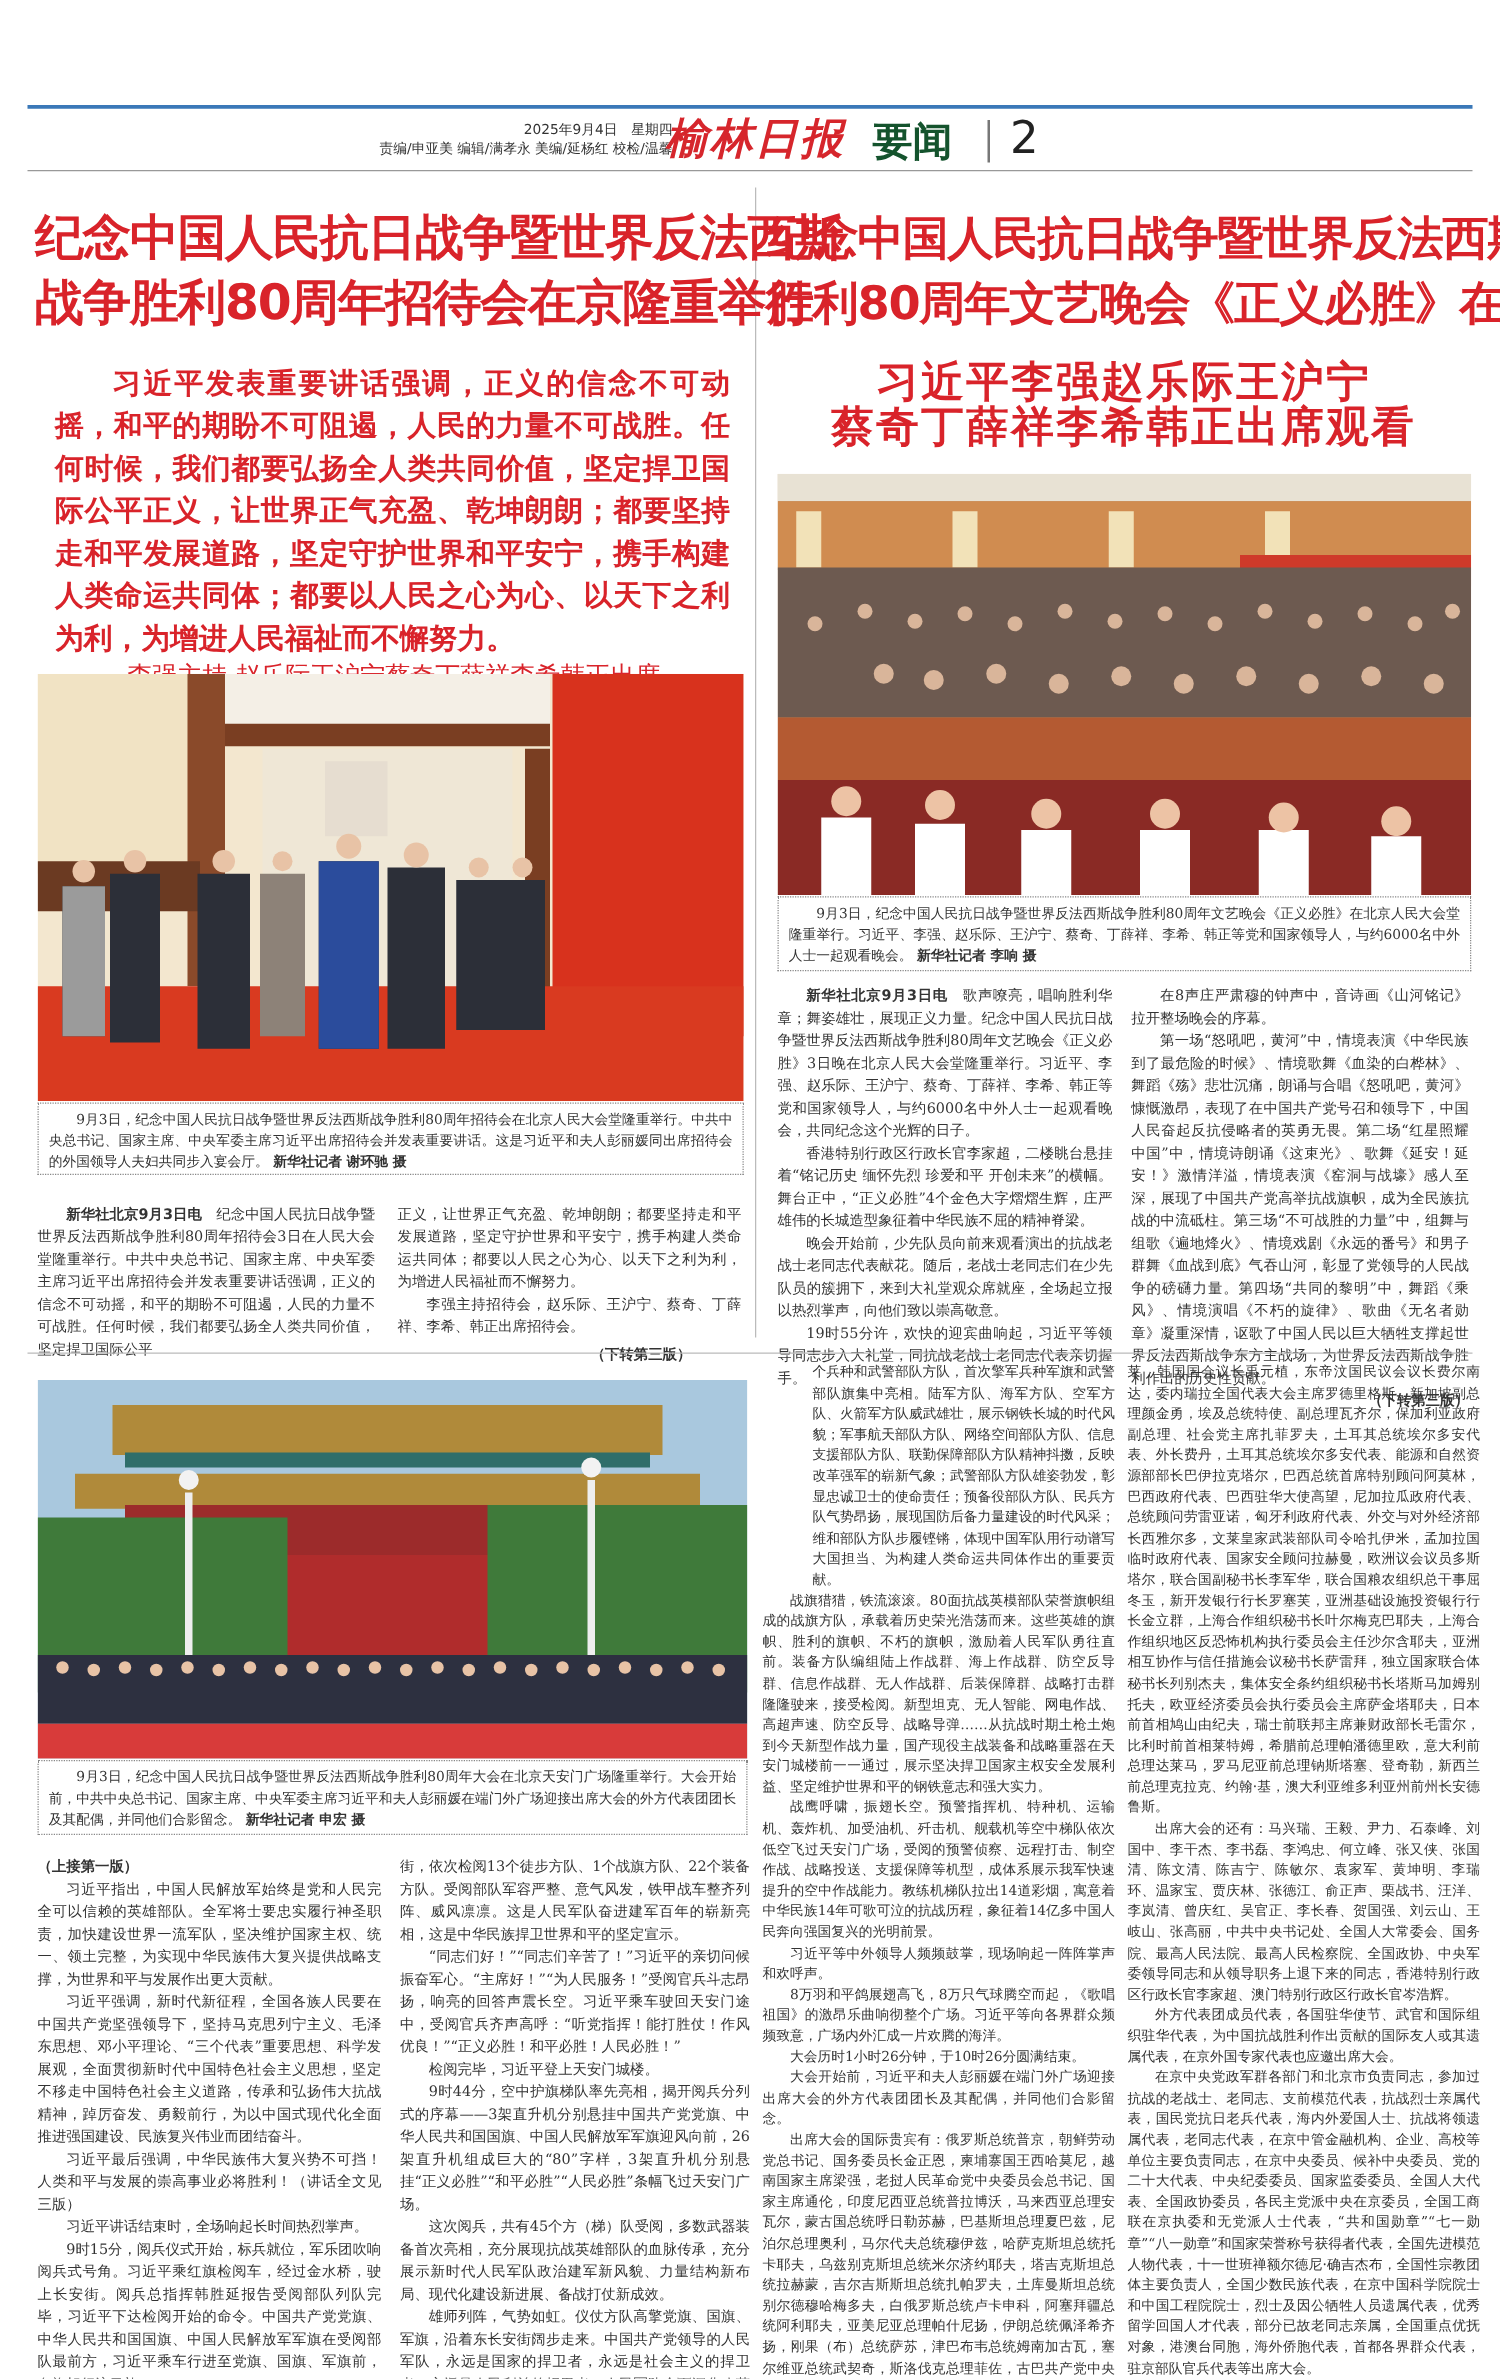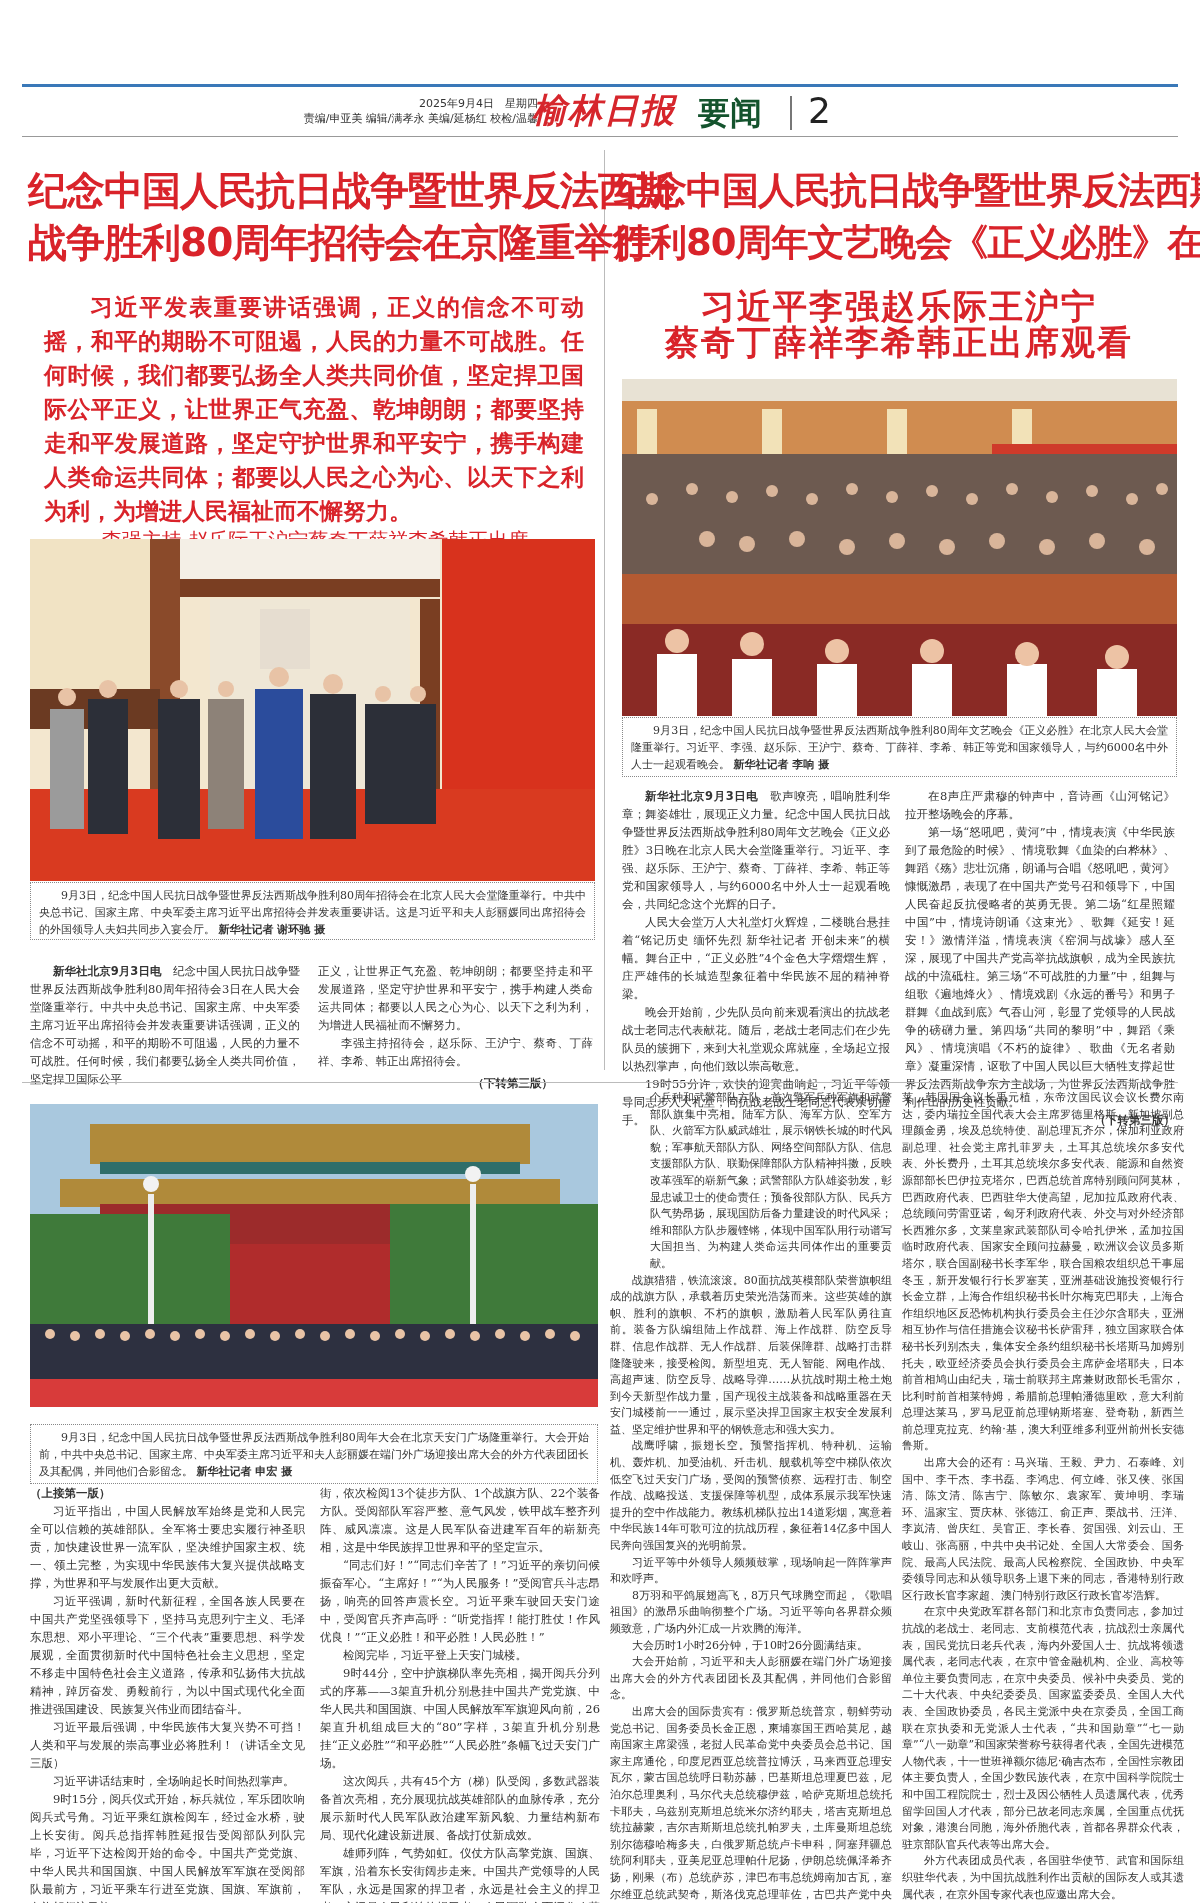--- a/index.html
+++ b/index.html
@@ -170,21 +170,21 @@
     </g>
   </svg>
 </div>
 <div class="abs caption" style="left:622px; top:717px; width:555px; height:60px;">
   <span>9月3日，纪念中国人民抗日战争暨世界反法西斯战争胜利80周年文艺晚会《正义必胜》在北京人民大会堂隆重举行。习近平、李强、赵乐际、王沪宁、蔡奇、丁薛祥、李希、韩正等党和国家领导人，与约6000名中外人士一起观看晚会。</span>
   <span class="credit">新华社记者 李响 摄</span>
 </div>
 
 <div class="abs body" style="left:622px; top:787px; width:268px;">
   <p><span class="dateline">新华社北京9月3日电</span>　<span>歌声嘹亮，唱响胜利华章；舞姿雄壮，展现正义力量。纪念中国人民抗日战争暨世界反法西斯战争胜利80周年文艺晚会《正义必胜》3日晚在北京人民大会堂隆重举行。习近平、李强、赵乐际、王沪宁、蔡奇、丁薛祥、李希、韩正等党和国家领导人，与约6000名中外人士一起观看晚会，共同纪念这个光辉的日子。</span></p>
-  <p>人民大会堂万人大礼堂灯火辉煌，二楼眺台悬挂着“铭记历史 缅怀先烈 新华社记者 开创未来”的横幅。舞台正中，“正义必胜”4个金色大字熠熠生辉，庄严雄伟的长城造型象征着中华民族不屈的精神脊梁。</p>
+  <p>香港特别行政区行政长官李家超，二楼眺台悬挂着“铭记历史 缅怀先烈 珍爱和平 开创未来”的横幅。舞台正中，“正义必胜”4个金色大字熠熠生辉，庄严雄伟的长城造型象征着中华民族不屈的精神脊梁。</p>
   <p>晚会开始前，少先队员向前来观看演出的抗战老战士老同志代表献花。随后，老战士老同志们在少先队员的簇拥下，来到大礼堂观众席就座，全场起立报以热烈掌声，向他们致以崇高敬意。</p>
   <p>19时55分许，欢快的迎宾曲响起，习近平等领导同志步入大礼堂，同抗战老战士老同志代表亲切握手。</p>
 </div>
 <div class="abs body" style="left:905px; top:787px; width:270px;">
   <p>在8声庄严肃穆的钟声中，音诗画《山河铭记》拉开整场晚会的序幕。</p>
   <p>第一场“怒吼吧，黄河”中，情境表演《中华民族到了最危险的时候》、情境歌舞《血染的白桦林》、舞蹈《殇》悲壮沉痛，朗诵与合唱《怒吼吧，黄河》慷慨激昂，表现了在中国共产党号召和领导下，中国人民奋起反抗侵略者的英勇无畏。第二场“红星照耀中国”中，情境诗朗诵《这束光》、歌舞《延安！延安！》激情洋溢，情境表演《窑洞与战壕》感人至深，展现了中国共产党高举抗战旗帜，成为全民族抗战的中流砥柱。第三场“不可战胜的力量”中，组舞与组歌《遍地烽火》、情境戏剧《永远的番号》和男子群舞《血战到底》气吞山河，彰显了党领导的人民战争的磅礴力量。第四场“共同的黎明”中，舞蹈《乘风》、情境演唱《不朽的旋律》、歌曲《无名者勋章》凝重深情，讴歌了中国人民以巨大牺牲支撑起世界反法西斯战争东方主战场，为世界反法西斯战争胜利作出的历史性贡献。</p>
   <p class="turn" style="text-align:right;">（下转第三版）</p>
 </div>
 
 <div class="abs hdiv" style="left:22px; top:1082px; width:1156px;"></div>
@@ -224,21 +224,21 @@
         <circle cx="420" cy="230" r="5"></circle>
         <circle cx="445" cy="232" r="5"></circle>
       <circle cx="470" cy="230" r="5"></circle>
         <circle cx="495" cy="232" r="5"></circle>
         <circle cx="520" cy="230" r="5"></circle>
       <circle cx="545" cy="232" r="5"></circle>
     </g>
     <rect x="0" y="275" width="568" height="28" fill="#d83b3a"></rect>
   </svg>
 </div>
-<div class="abs caption" style="left:30px; top:1408px; width:568px; height:60px;margin-top:16px;">
+<div class="abs caption" style="left:30px; top:1408px; width:568px; height:60px;">
   <span>9月3日，纪念中国人民抗日战争暨世界反法西斯战争胜利80周年大会在北京天安门广场隆重举行。大会开始前，中共中央总书记、国家主席、中央军委主席习近平和夫人彭丽媛在端门外广场迎接出席大会的外方代表团团长及其配偶，并同他们合影留念。</span>
   <span class="credit">新华社记者 申宏 摄</span>
 </div>
 
 <div class="abs body" style="left:30px; top:1484px; width:275px;">
   <p class="cont">（上接第一版）</p>
   <p>习近平指出，中国人民解放军始终是党和人民完全可以信赖的英雄部队。全军将士要忠实履行神圣职责，加快建设世界一流军队，坚决维护国家主权、统一、领土完整，为实现中华民族伟大复兴提供战略支撑，为世界和平与发展作出更大贡献。</p>
   <p>习近平强调，新时代新征程，全国各族人民要在中国共产党坚强领导下，坚持马克思列宁主义、毛泽东思想、邓小平理论、“三个代表”重要思想、科学发展观，全面贯彻新时代中国特色社会主义思想，坚定不移走中国特色社会主义道路，传承和弘扬伟大抗战精神，踔厉奋发、勇毅前行，为以中国式现代化全面推进强国建设、民族复兴伟业而团结奋斗。</p>
   <p>习近平最后强调，中华民族伟大复兴势不可挡！人类和平与发展的崇高事业必将胜利！（讲话全文见三版）</p>
   <p>习近平讲话结束时，全场响起长时间热烈掌声。</p>
@@ -259,15 +259,15 @@
   <p>战鹰呼啸，振翅长空。预警指挥机、特种机、运输机、轰炸机、加受油机、歼击机、舰载机等空中梯队依次低空飞过天安门广场，受阅的预警侦察、远程打击、制空作战、战略投送、支援保障等机型，成体系展示我军快速提升的空中作战能力。教练机梯队拉出14道彩烟，寓意着中华民族14年可歌可泣的抗战历程，象征着14亿多中国人民奔向强国复兴的光明前景。</p>
   <p>习近平等中外领导人频频鼓掌，现场响起一阵阵掌声和欢呼声。</p>
   <p>8万羽和平鸽展翅高飞，8万只气球腾空而起，《歌唱祖国》的激昂乐曲响彻整个广场。习近平等向各界群众频频致意，广场内外汇成一片欢腾的海洋。</p>
   <p>大会历时1小时26分钟，于10时26分圆满结束。</p>
   <p>大会开始前，习近平和夫人彭丽媛在端门外广场迎接出席大会的外方代表团团长及其配偶，并同他们合影留念。</p>
   <p>出席大会的国际贵宾有：俄罗斯总统普京，朝鲜劳动党总书记、国务委员长金正恩，柬埔寨国王西哈莫尼，越南国家主席梁强，老挝人民革命党中央委员会总书记、国家主席通伦，印度尼西亚总统普拉博沃，马来西亚总理安瓦尔，蒙古国总统呼日勒苏赫，巴基斯坦总理夏巴兹，尼泊尔总理奥利，马尔代夫总统穆伊兹，哈萨克斯坦总统托卡耶夫，乌兹别克斯坦总统米尔济约耶夫，塔吉克斯坦总统拉赫蒙，吉尔吉斯斯坦总统扎帕罗夫，土库曼斯坦总统别尔德穆哈梅多夫，白俄罗斯总统卢卡申科，阿塞拜疆总统阿利耶夫，亚美尼亚总理帕什尼扬，伊朗总统佩泽希齐扬，刚果（布）总统萨苏，津巴布韦总统姆南加古瓦，塞尔维亚总统武契奇，斯洛伐克总理菲佐，古巴共产党中央第一书记、国家主席迪亚斯－卡内尔，缅甸代总统敏昂</p>
 </div>
 <div class="abs body" style="left:902px; top:1090px; width:282px; font-size:11px; line-height:16.6px;">
   <p style="text-indent:0;">莱，韩国国会议长禹元植，东帝汶国民议会议长费尔南达，委内瑞拉全国代表大会主席罗德里格斯，新加坡副总理颜金勇，埃及总统特使、副总理瓦齐尔，保加利亚政府副总理、社会党主席扎菲罗夫，土耳其总统埃尔多安代表、外长费丹，土耳其总统埃尔多安代表、能源和自然资源部部长巴伊拉克塔尔，巴西总统首席特别顾问阿莫林，巴西政府代表、巴西驻华大使高望，尼加拉瓜政府代表、总统顾问劳雷亚诺，匈牙利政府代表、外交与对外经济部长西雅尔多，文莱皇家武装部队司令哈扎伊米，孟加拉国临时政府代表、国家安全顾问拉赫曼，欧洲议会议员多斯塔尔，联合国副秘书长李军华，联合国粮农组织总干事屈冬玉，新开发银行行长罗塞芙，亚洲基础设施投资银行行长金立群，上海合作组织秘书长叶尔梅克巴耶夫，上海合作组织地区反恐怖机构执行委员会主任沙尔含耶夫，亚洲相互协作与信任措施会议秘书长萨雷拜，独立国家联合体秘书长列别杰夫，集体安全条约组织秘书长塔斯马加姆别托夫，欧亚经济委员会执行委员会主席萨金塔耶夫，日本前首相鸠山由纪夫，瑞士前联邦主席兼财政部长毛雷尔，比利时前首相莱特姆，希腊前总理帕潘德里欧，意大利前总理达莱马，罗马尼亚前总理钠斯塔塞、登奇勒，新西兰前总理克拉克、约翰·基，澳大利亚维多利亚州前州长安德鲁斯。</p>
   <p>出席大会的还有：马兴瑞、王毅、尹力、石泰峰、刘国中、李干杰、李书磊、李鸿忠、何立峰、张又侠、张国清、陈文清、陈吉宁、陈敏尔、袁家军、黄坤明、李瑞环、温家宝、贾庆林、张德江、俞正声、栗战书、汪洋、李岚清、曾庆红、吴官正、李长春、贺国强、刘云山、王岐山、张高丽，中共中央书记处、全国人大常委会、国务院、最高人民法院、最高人民检察院、全国政协、中央军委领导同志和从领导职务上退下来的同志，香港特别行政区行政长官李家超、澳门特别行政区行政长官岑浩辉。</p>
+  <p>外方代表团成员代表，各国驻华使节、武官和国际组织驻华代表，为中国抗战胜利作出贡献的国际友人或其遗属代表，在京外国专家代表也应邀出席大会。</p>
   <p>在京中央党政军群各部门和北京市负责同志，参加过抗战的老战士、老同志、支前模范代表，抗战烈士亲属代表，国民党抗日老兵代表，海内外爱国人士、抗战将领遗属代表，老同志代表，在京中管金融机构、企业、高校等单位主要负责同志，在京中央委员、候补中央委员、党的二十大代表、中央纪委委员、国家监委委员、全国人大代表、全国政协委员，各民主党派中央在京委员，全国工商联在京执委和无党派人士代表，“共和国勋章”“七一勋章”“八一勋章”和国家荣誉称号获得者代表，全国先进模范人物代表，十一世班禅额尔德尼·确吉杰布，全国性宗教团体主要负责人，全国少数民族代表，在京中国科学院院士和中国工程院院士，烈士及因公牺牲人员遗属代表，优秀留学回国人才代表，部分已故老同志亲属，全国重点优抚对象，港澳台同胞，海外侨胞代表，首都各界群众代表，驻京部队官兵代表等出席大会。</p>
-  <p>外方代表团成员代表，各国驻华使节、武官和国际组织驻华代表，为中国抗战胜利作出贡献的国际友人或其遗属代表，在京外国专家代表也应邀出席大会。</p>
 </div>
 
 </body></html>

